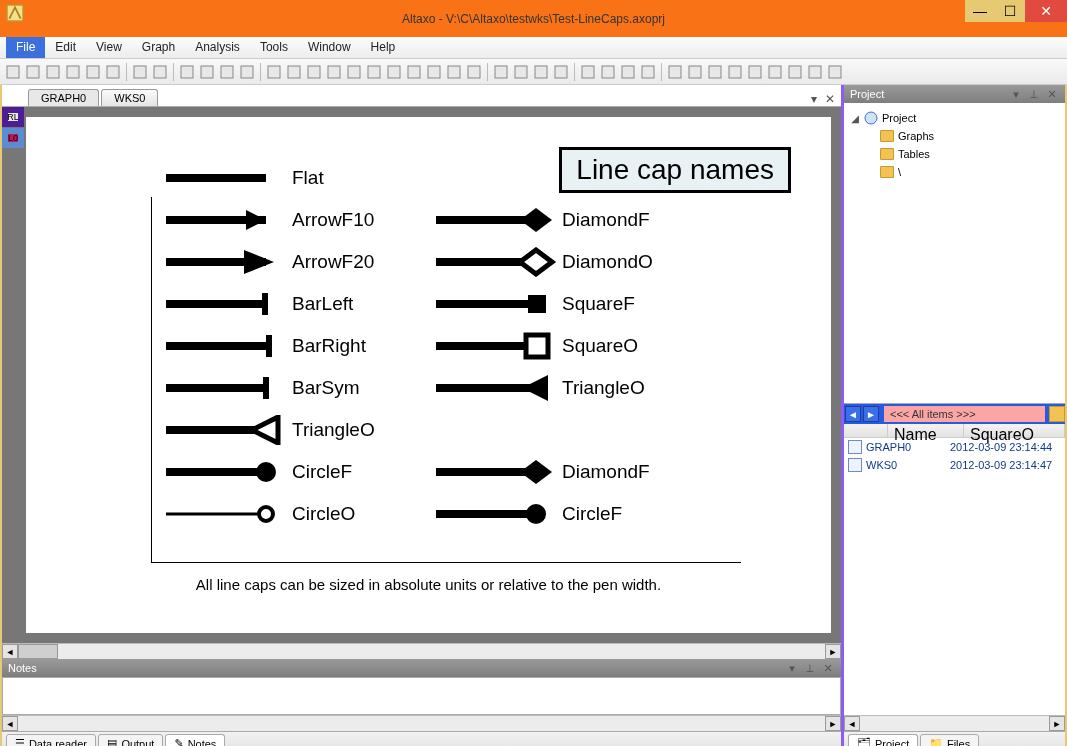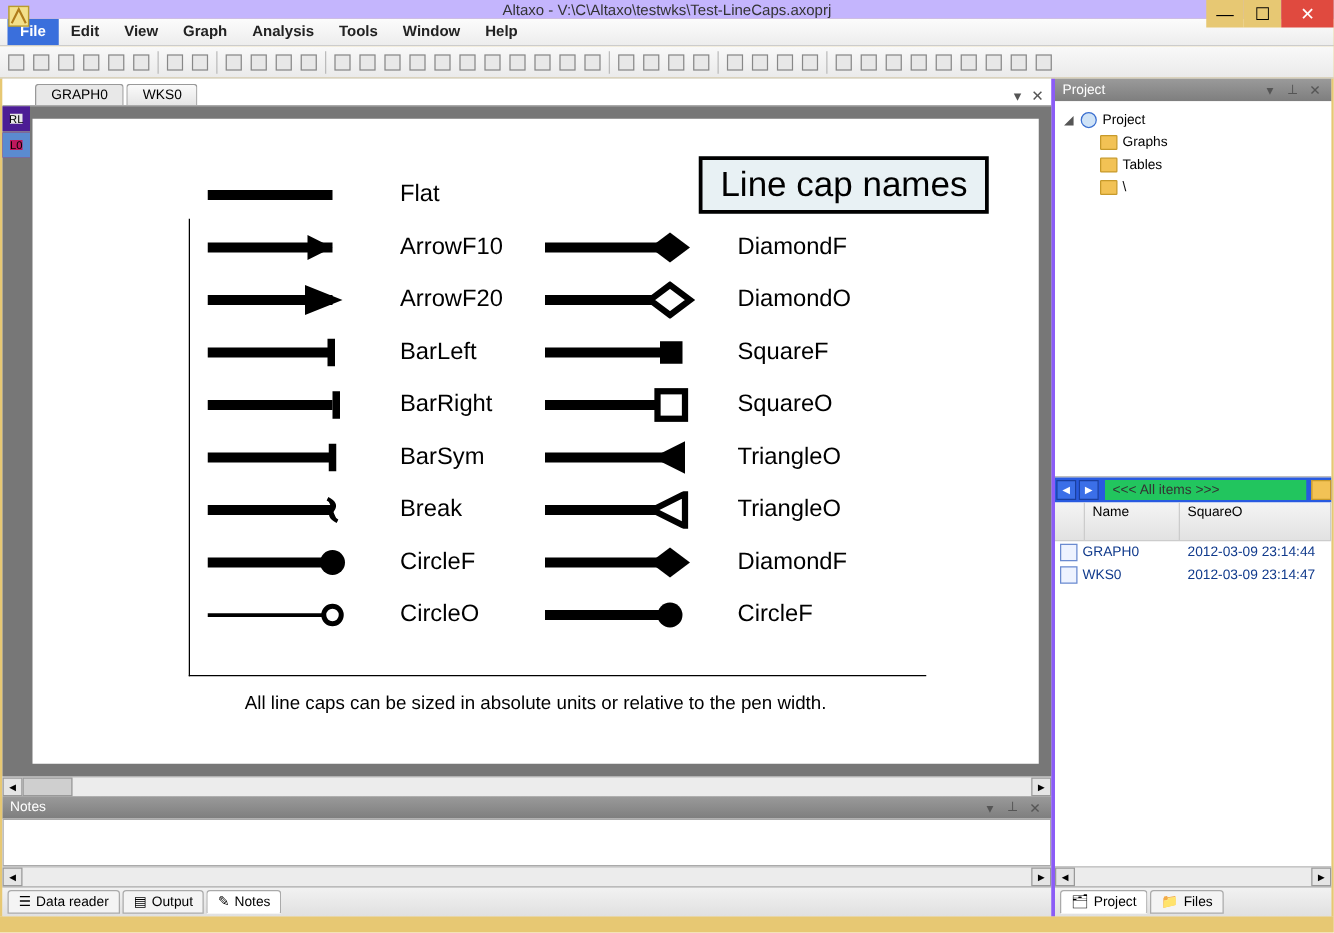--- a/index.html
+++ b/index.html
@@ -1,30 +1,30 @@
 <!DOCTYPE html>
 <html><head>
 <meta charset="utf-8">
 <style>
 * { box-sizing: border-box; margin: 0; padding: 0; font-family: "Segoe UI", Tahoma, sans-serif; }
 body { background: #e7c873; width: 1067px; height: 746px; overflow: hidden; font-size: 12px; }
 
 
-.titlebar { height: 15px; background: #c4b5fd; display: flex; align-items: center; justify-content: center; position: relative; }
+.titlebar { height: 37px; background: #f97316; display: flex; align-items: center; justify-content: center; position: relative; }
 .titlebar .app-icon { position: absolute; left: 6px; top: 4px; width: 18px; height: 18px; }
 .titlebar .title { color: #333; font-size: 12px; }
 .titlebar .win-controls { position: absolute; right: 0; top: 0; display: flex; }
 .win-btn { width: 30px; height: 22px; display: flex; align-items: center; justify-content: center; font-size: 14px; }
 .win-min { background: #e7c873; }
 .win-max { background: #e7c873; }
 .win-close { background: #e04a3f; color: #fff; width: 42px; }
 
 
 .menubar { height: 22px; background: linear-gradient(#fcfcfc, #ededed); border-bottom: 1px solid #ccc; display: flex; padding-left: 6px; }
-.menu-item { padding: 3px 10px; color: #222; cursor: default; font-weight: bold; }
+.menu-item { padding: 3px 10px; color: #222; cursor: default; }
 .menu-item.active { background: #3a6fdc; color: #fff; }
 
 
 .toolbar { height: 26px; background: linear-gradient(#f9f9f9, #eaeaea); border-bottom: 1px solid #ccc; display: flex; align-items: center; padding-left: 4px; gap: 2px; overflow: hidden; }
 .tb-btn { width: 18px; height: 18px; display: flex; align-items: center; justify-content: center; }
 .tb-sep { width: 1px; height: 18px; background: #bbb; margin: 0 2px; }
 
 
 .content { display: flex; height: 670px; background: #f0f0f0; border: 2px solid #e7c873; border-top: none; border-bottom: none; }
 .left-pane { flex: 1; display: flex; flex-direction: column; min-width: 0; }
@@ -40,21 +40,21 @@
 
 .graph-wrap { flex: 1; background: #777; padding: 10px; position: relative; }
 .side-mini { position:absolute; left:0; top:0; width:24px; }
 .side-mini-btn { width:22px; height:20px; background:#e8e8e8; border:6px solid #4c1d95; font-size:9px; display:flex; align-items:center; justify-content:center; margin-bottom:1px;}
 .graph-canvas { background: #fff; width: 100%; height: 100%; margin-left:14px; width: calc(100% - 14px); position:relative; }
 .graph-inner { position:absolute; inset: 10px; }
 
 .linecap-title { position:absolute; top:20px; right:30px; border:3px solid #000; background:#e8f1f4; padding:4px 14px; font-size:28px; font-family: Arial, sans-serif; }
 .linecap-grid { position:absolute; top:30px; left:130px; right:30px; }
 .cap-row { display:flex; align-items:center; height:42px; }
-.cap-col { display:flex; align-items:center; width:270px;gap:28px; }
+.cap-col { display:flex; align-items:center; width:270px; }
 .cap-line { position:relative; width:110px; height:10px; }
 .cap-label { font-size:19px; font-family: Arial, sans-serif; margin-left:16px; color:#000;}
 .caption { position:absolute; bottom:30px; left:0; right:0; text-align:center; font-size:15px; font-family:Arial,sans-serif; }
 .axis-stub { position:absolute; left:115px; top:70px; bottom:60px; width:1px; background:#000; }
 .axis-bot { position:absolute; left:115px; right:80px; bottom:60px; height:1px; background:#000;}
 
 
 .hscroll { height: 16px; background:#ececec; border-top:1px solid #bbb; display:flex; }
 .hscroll .thumb { width:40px; background:#cfcfcf; border:1px solid #999;}
 .hscroll .arrow { width:16px; border:1px solid #999; background:#e5e5e5; display:flex; align-items:center; justify-content:center; font-size:9px;}
@@ -74,23 +74,23 @@
 .panel-hdr .hdr-right { margin-left:auto; display:flex; gap:4px; }
 .tree { flex:0 0 300px; background:#fff; padding:6px; font-size:11px; }
 .tree-row { display:flex; align-items:center; gap:4px; height:18px;}
 .tree-indent { padding-left:30px; }
 .folder { width:14px; height:12px; background:#f2c255; border:1px solid #c79a2b; border-radius:1px; }
 .disclose { width:10px; text-align:center; color:#555; font-size:10px;}
 
 .browser { flex:1; background:#fff; display:flex; flex-direction:column; border-top:1px solid #aaa; }
 .browser-top { height:20px; background:#285ae0; color:#fff; display:flex; align-items:center; font-size:11px; }
 .browser-top .nav-btn { width:16px; height:16px; background:#3b6fe8; border:1px solid #1a3fa0; margin:0 1px; display:flex; align-items:center; justify-content:center; color:#fff; font-size:10px;}
-.browser-top .crumb { flex:1; background:#22c55e; color:#333; margin:0 4px; padding:1px 6px; height:16px; display:flex; align-items:center;}
+.browser-top .crumb { flex:1; background:#fca5a5; color:#333; margin:0 4px; padding:1px 6px; height:16px; display:flex; align-items:center;}
 .browser-top .folder-up { width:16px; height:16px; background:#f2c255; border:1px solid #c79a2b;}
-.browser-cols { height:31px; background:linear-gradient(#f4f4f4,#e2e2e2); display:flex; font-size:11px; border-bottom:1px solid #ccc;}
+.browser-cols { height:14px; background:linear-gradient(#f4f4f4,#e2e2e2); display:flex; font-size:16px; border-bottom:1px solid #ccc;padding-left:20px;}
 .browser-cols div { padding:2px 6px; border-right:1px solid #ccc;}
 .browser-rows { flex:1; }
 .browser-row { display:flex; font-size:11px; color:#103a8c; padding:2px 4px; align-items:center; gap:4px;}
 .browser-row .ic { width:14px; height:14px; border:1px solid #6b8bd0; background:#eef3ff; display:inline-block;}
 .browser-col-name { width:80px;}
 .browser-col-date { flex:1;}
 
 .right-bottom-tabs { height:24px; background:linear-gradient(#f2f2f2,#e0e0e0); border-top:1px solid #aaa; display:flex; align-items:center; padding-left:4px; gap:2px;}
 
 </style>
@@ -461,29 +461,20 @@
                     </svg>
                   </div>
                   <div class="cap-label">TriangleO</div>
                 </div>
               </div>
               <div class="cap-row">
                 <div class="cap-col">
                   <div class="cap-line">
                     <svg width="140" height="30" style="position:absolute;left:0;top:-10px;">
                       <line x1="0" y1="15" x2="100" y2="15" stroke="#000" stroke-width="8"></line>
-                      <path d="M96 6 Q104 10 100 15 Q96 20 104 24" fill="#000" stroke="#000" stroke-width="3"></path>
-                    </svg>
-                  </div>
-                  <div class="cap-label">Break</div>
-                </div>
-                <div class="cap-col">
-                  <div class="cap-line">
-                    <svg width="140" height="30" style="position:absolute;left:0;top:-10px;">
-                      <line x1="0" y1="15" x2="100" y2="15" stroke="#000" stroke-width="8"></line>
                       <polygon points="112,2 112,28 86,15" fill="#fff" stroke="#000" stroke-width="5"></polygon>
                     </svg>
                   </div>
                   <div class="cap-label">TriangleO</div>
                 </div>
               </div>
               <div class="cap-row">
                 <div class="cap-col">
                   <div class="cap-line">
                     <svg width="140" height="30" style="position:absolute;left:0;top:-10px;">

